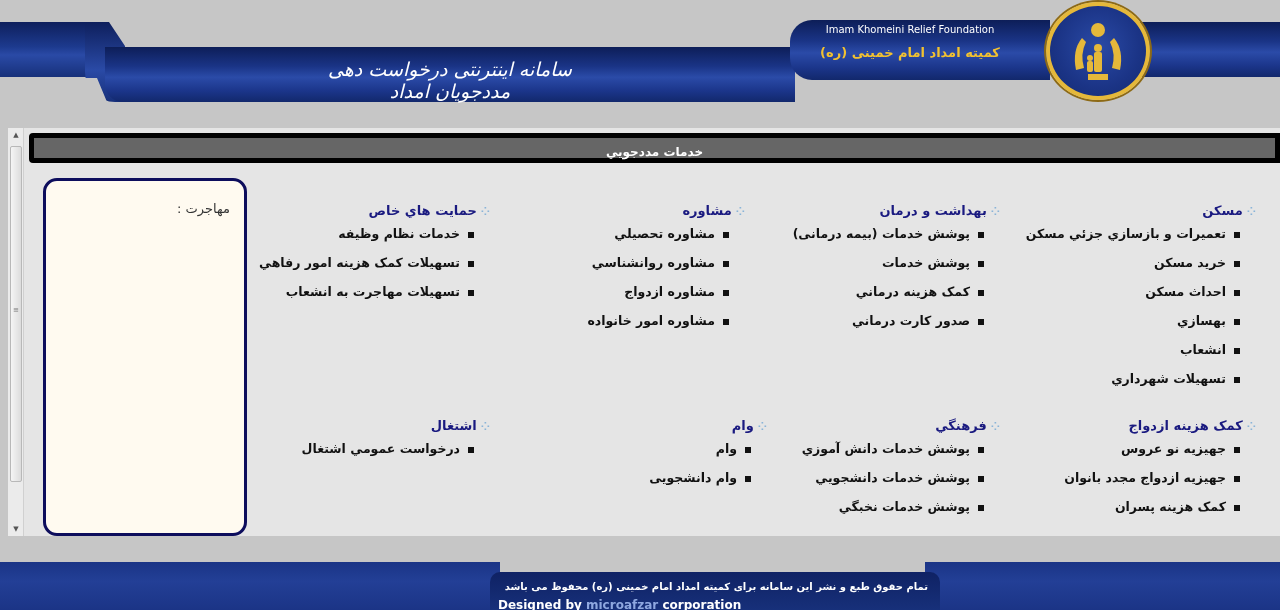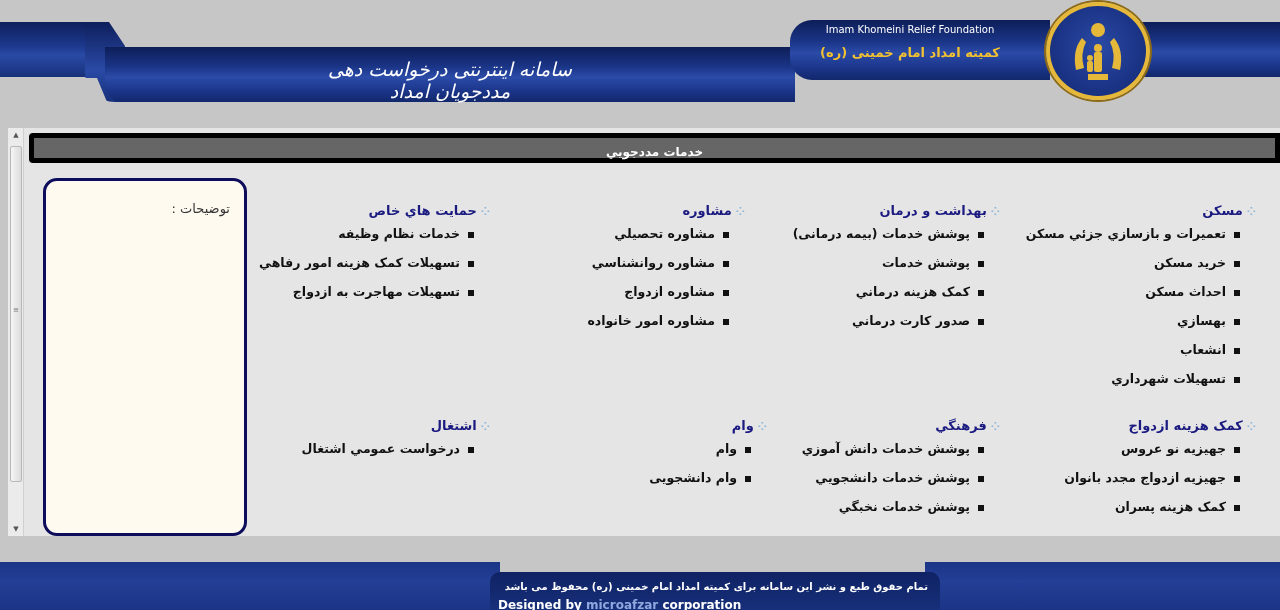--- a/index.html
+++ b/index.html
@@ -95,21 +95,21 @@
   <div class="scroll-up">▲</div>
   <div class="scroll-thumb">
     <div class="scroll-grip">≡</div>
   </div>
   <div class="scroll-down">▼</div>
 </div>
 
 <div class="section-bar">خدمات مددجويي</div>
 
 <div class="desc-box">
-  <div class="desc-label">توضیحات :</div>
+  <div class="desc-label">مهاجرت :</div>
 </div>
 
 <div class="category" style="right:24px; top:178px;">
   <div class="cat-title"><span class="dots">⁘</span><span>مسکن</span></div>
   <ul class="cat-items">
     <li><span class="bullet"></span><span>تعميرات و بازسازي جزئي مسكن</span></li>
     <li><span class="bullet"></span><span>خريد مسكن</span></li>
     <li><span class="bullet"></span><span>احداث مسكن</span></li>
     <li><span class="bullet"></span><span>بهسازي</span></li>
     <li><span class="bullet"></span><span>انشعاب</span></li>
@@ -135,21 +135,21 @@
     <li><span class="bullet"></span><span>مشاوره ازدواج</span></li>
     <li><span class="bullet"></span><span>مشاوره امور خانواده</span></li>
   </ul>
 </div>
 
 <div class="category" style="right:790px; top:178px;">
   <div class="cat-title"><span class="dots">⁘</span><span>حمايت هاي خاص</span></div>
   <ul class="cat-items">
     <li><span class="bullet"></span><span>خدمات نظام وظيفه</span></li>
     <li><span class="bullet"></span><span>تسهيلات کمک هزينه امور رفاهي</span></li>
-    <li><span class="bullet"></span><span>تسهيلات مهاجرت به ازدواج</span></li>
+    <li><span class="bullet"></span><span>تسهيلات مهاجرت به انشعاب</span></li>
   </ul>
 </div>
 
 <div class="category" style="right:24px; top:393px;">
   <div class="cat-title"><span class="dots">⁘</span><span>کمک هزینه ازدواج</span></div>
   <ul class="cat-items">
     <li><span class="bullet"></span><span>جهيزيه نو عروس</span></li>
     <li><span class="bullet"></span><span>جهيزيه ازدواج مجدد بانوان</span></li>
     <li><span class="bullet"></span><span>كمک هزينه پسران</span></li>
   </ul>

